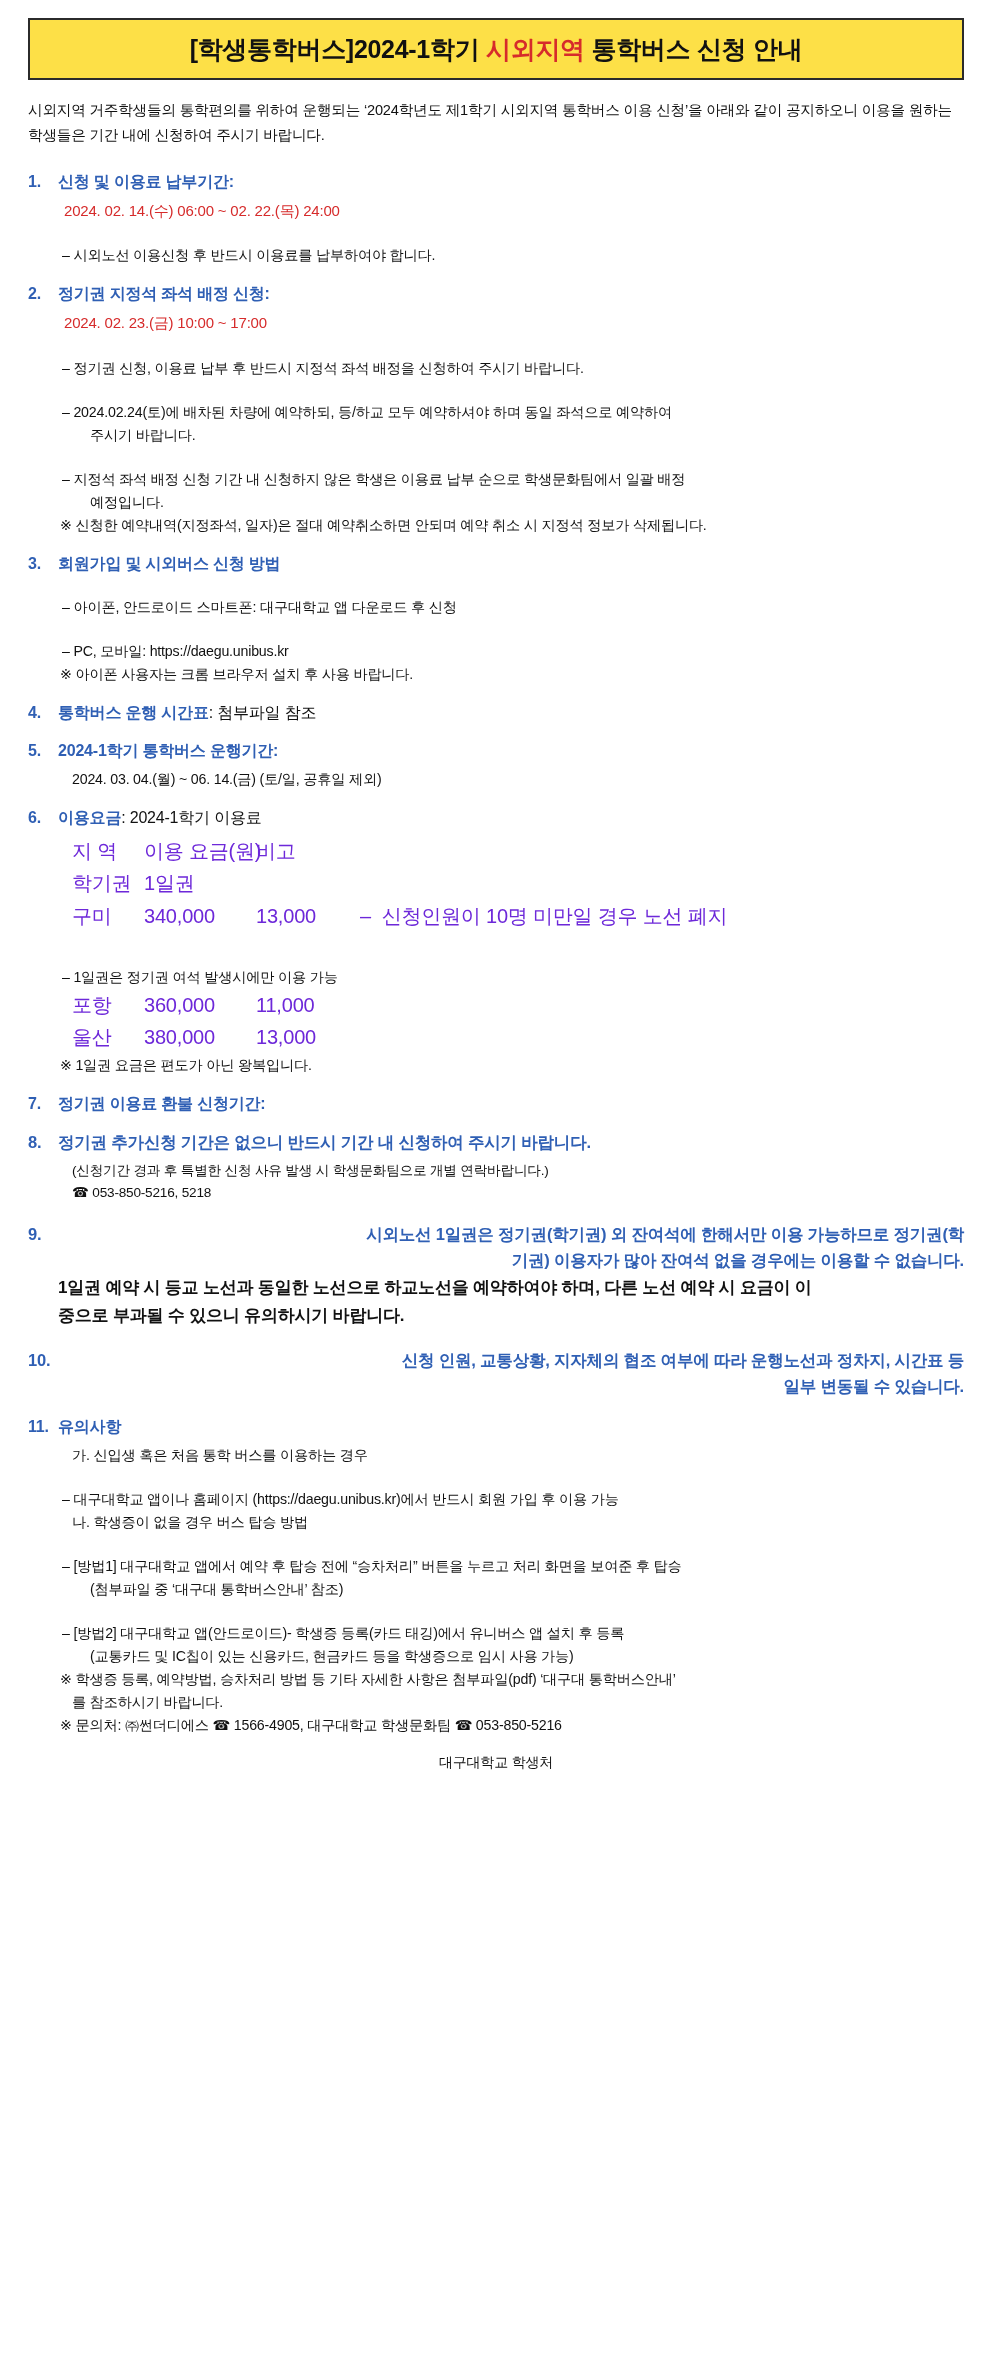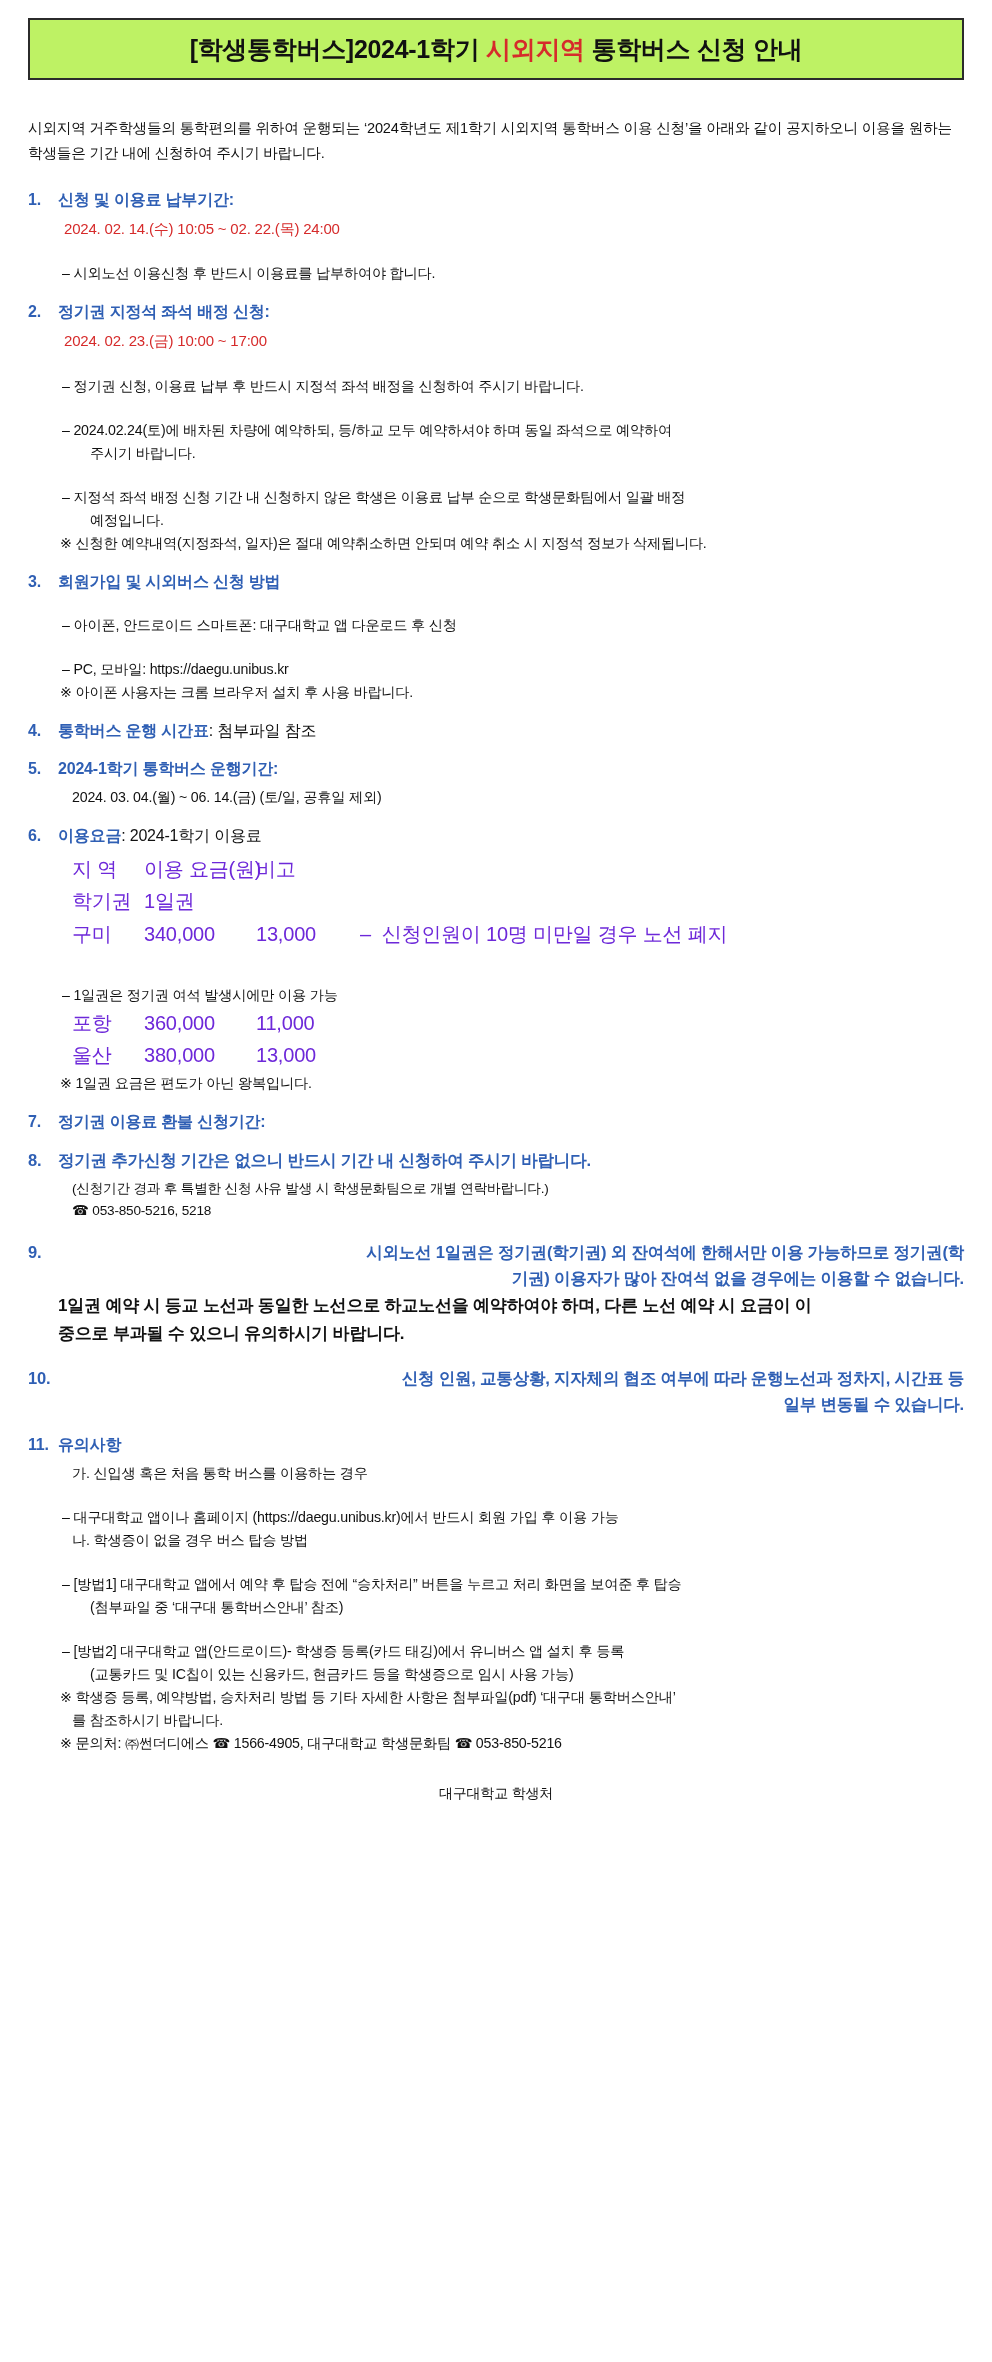--- a/index.html
+++ b/index.html
@@ -17,26 +17,26 @@
   .page {
     width: 992px;
     min-height: 2362px;
     box-sizing: border-box;
     padding: 18px 28px 20px 28px;
     position: relative;
   }
   
   .banner {
     border: 2px solid #2b2b2b;
-    background: #bef264;
+    background: #fde047;
     height: 58px;
     display: flex;
     align-items: center;
     justify-content: center;
-    margin: 0 0 36px 0;
+    margin: 0 0 18px 0;
     text-align: center;
   }
   .banner-title {
     font-size: 25px;
     font-weight: bold;
     letter-spacing: -0.3px;
     color: #111111;
     white-space: pre;
   }
   .banner-title .accent {
@@ -142,42 +142,42 @@
     line-height: 1.6;
     letter-spacing: -0.2px;
     display: flex;
   }
   .sec-head-wrap .sec-num { flex: 0 0 30px; }
   .sec-head-wrap .txt { flex: 1; text-align: right; }
   .footer {
     text-align: center;
     font-size: 14px;
     color: #111111;
-    margin-top: 30px;
+    margin-top: 17px;
     letter-spacing: -0.2px;
   }
 </style>
 </head>
 <body>
 
 <div class="page">
 
   <div class="banner">
     <div class="banner-title"><span>[학생통학버스]2024-1학기 </span><span class="accent">시외지역</span><span> 통학버스 신청 안내</span></div>
   </div>
 
   <p class="intro">시외지역 거주학생들의 통학편의를 위하여 운행되는 ‘2024학년도 제1학기 시외지역 통학버스 이용 신청’을 아래와 같이 공지하오니 이용을 원하는 학생들은 기간 내에 신청하여 주시기 바랍니다.</p>
 
   <div class="section">
     <div class="sec-head">
       <span class="sec-num">1.</span>
       <span>신청 및 이용료 납부기간:</span>
     </div>
     <div class="sec-body">
-      <div class="line red">2024. 02. 14.(수) 10:05 ~ 02. 22.(목) 24:00</div>
+      <div class="line red">2024. 02. 14.(수) 06:00 ~ 02. 22.(목) 24:00</div>
       <div class="line dash">– 시외노선 이용신청 후 반드시 이용료를 납부하여야 합니다.</div>
     </div>
   </div>
 
   <div class="section">
     <div class="sec-head">
       <span class="sec-num">2.</span>
       <span>정기권 지정석 좌석 배정 신청:</span>
     </div>
     <div class="sec-body">

